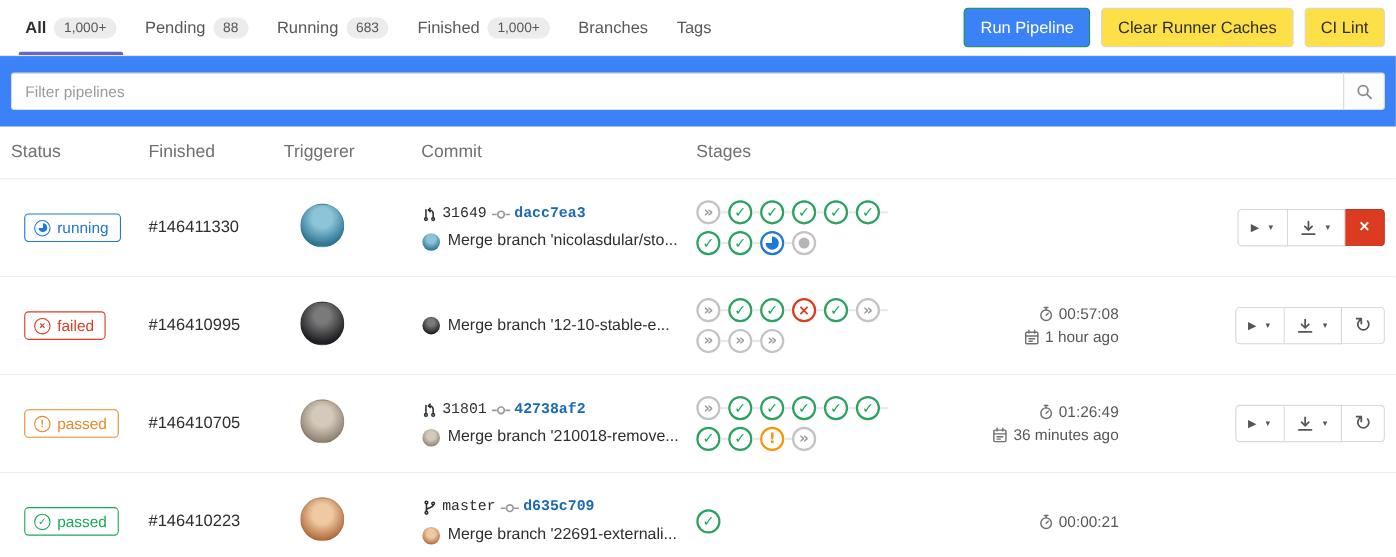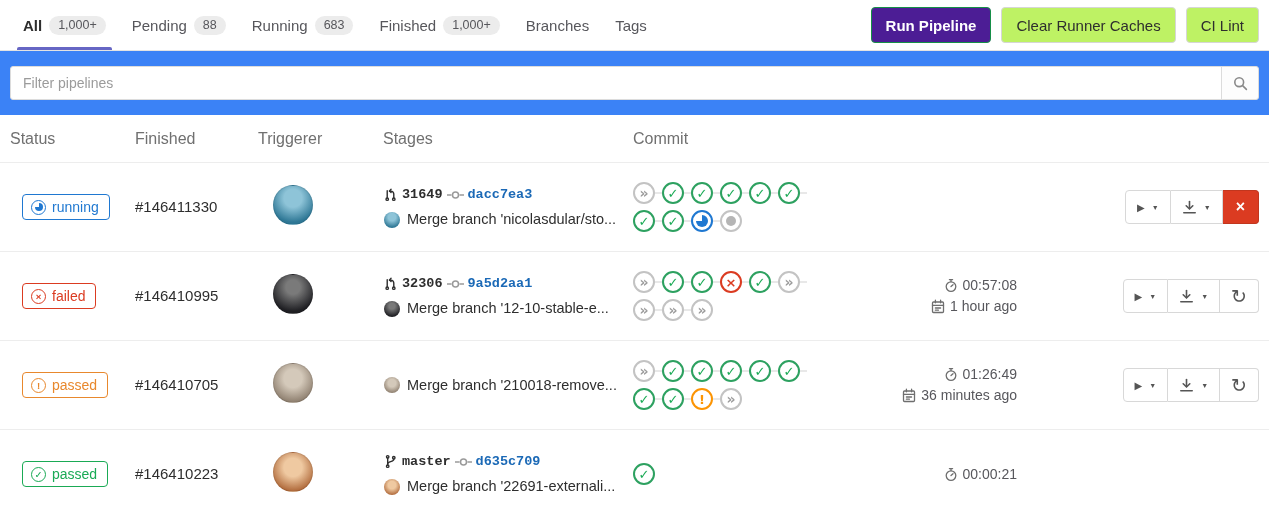--- a/index.html
+++ b/index.html
@@ -10,22 +10,22 @@
   .tabbar { display:flex; align-items:center; height:51px; border-bottom:1px solid #e3e3e3; padding:0 10px; }
   .tabs { display:flex; height:100%; }
   .tab { position:relative; display:flex; align-items:center; gap:7px; padding:0 13px; height:100%;
          font-size:15px; color:#57575c; cursor:pointer; text-decoration:none; }
   .tab.active { color:#2e2e2e; font-weight:bold; }
   .tab-underline { position:absolute; left:7px; right:7px; bottom:0; height:3px; background:#6666c4; border-radius:2px 2px 0 0; }
   .count-pill { background:#ececec; color:#57575c; font-size:12.5px; font-weight:normal;
                 padding:2px 9px; border-radius:10px; line-height:1.2; }
   .tab-actions { margin-left:auto; display:flex; gap:10px; }
   .btn { height:36px; padding:0 14px; font-size:15px; border-radius:4px; border:1px solid #d6d6d6;
-         background:#bef264; color:#2e2e2e; cursor:pointer; font-family:inherit; }
-  .btn-primary { background:#4c1d95; border-color:#168f48; color:#fff; font-weight:bold; }
+         background:#fde047; color:#2e2e2e; cursor:pointer; font-family:inherit; }
+  .btn-primary { background:#3b82f6; border-color:#168f48; color:#fff; font-weight:normal; }
 
   
   .filterbar { background:#3b82f6; padding:15px 10px; display:flex; }
   .filter-input { flex:1; height:34px; border:1px solid #dcdcdc; border-radius:3px 0 0 3px;
                   padding:0 12px; font-size:14px; color:#333; font-family:inherit; background:#fff; }
   .filter-input::placeholder { color:#9b9b9b; }
   .search-btn { width:38px; height:34px; margin-left:-1px; border:1px solid #dcdcdc; border-radius:0 3px 3px 0;
                 background:#fdfdfd; display:flex; align-items:center; justify-content:center; cursor:pointer; }
 
   
@@ -52,21 +52,21 @@
   .pipeline-link { font-size:15px; color:#2e2e2e; text-decoration:none; }
 
   .avatar { width:40px; height:40px; border-radius:50%; margin-left:15px; display:inline-block; border:1px solid rgba(0,0,0,.08); cursor:pointer; }
   .av-a { background:radial-gradient(circle at 50% 32%, #8ec4d8 0 28%, #2e7795 75%); }
   .av-b { background:radial-gradient(circle at 50% 32%, #7a7a7a 0 22%, #1f1f23 75%); }
   .av-c { background:radial-gradient(circle at 50% 38%, #d4c9ba 0 30%, #8e7f6f 78%); }
   .av-d { background:radial-gradient(circle at 50% 38%, #efc9a1 0 30%, #b06a3b 78%); }
 
   .commit-cell { line-height:25px; white-space:nowrap; overflow:hidden; }
   .commit-top { display:flex; align-items:center; gap:4px; }
-  .ref { font-family:"Liberation Mono","DejaVu Sans Mono",monospace; font-weight:bold; font-size:13.5px; color:#2e2e2e; text-decoration:none; }
+  .ref { font-family:"Liberation Mono","DejaVu Sans Mono",monospace; font-weight:normal; font-size:13.5px; color:#2e2e2e; text-decoration:none; }
   .sha { font-family:"Liberation Mono","DejaVu Sans Mono",monospace; font-size:13.5px; color:#1b69b6; text-decoration:none;font-weight:bold; }
   .commit-bottom { display:flex; align-items:center; gap:7px; }
   .mini-avatar { width:16px; height:16px; border-radius:50%; flex:none; margin-left:1px; cursor:pointer; }
   .commit-msg { font-size:14.5px; color:#2e2e2e; }
 
   
   .stages-box { display:flex; flex-wrap:wrap; align-items:center; row-gap:6px; width:178px; }
   .stage { width:22px; height:22px; border-radius:50%; border:2px solid; background:#fff; flex:none;
            display:inline-flex; align-items:center; justify-content:center;
            font-weight:bold; font-size:13px; cursor:pointer;
@@ -141,22 +141,22 @@
       <circle cx="6.2" cy="6.2" r="4.4" fill="none" stroke="#8a8a8a" stroke-width="1.6"></circle>
       <line x1="9.6" y1="9.6" x2="13.4" y2="13.4" stroke="#8a8a8a" stroke-width="1.6" stroke-linecap="round"></line>
     </svg>
   </button>
 </div>
 
 <div class="grid thead">
   <div class="th">Status</div>
   <div class="th">Finished</div>
   <div class="th">Triggerer</div>
+  <div class="th">Commit</div>
   <div class="th">Stages</div>
-  <div class="th">Commit</div>
   <div></div>
     <div></div>
 </div>
 
 <div class="grid row">
   <div>
     <a class="status-badge badge-running">
       <span class="mini">
           <i class="pie pie-s"></i>
         </span>
@@ -239,113 +239,113 @@
 <div class="grid row">
   <div>
     <a class="status-badge badge-failed">
       <span class="mini">×</span>
       <span>failed</span>
     </a>
   </div>
   <div><a class="pipeline-link">#146410995</a></div>
   <div><span class="avatar av-b"></span></div>
   <div class="commit-cell">
+    <div class="commit-bottom">
+      <span class="mini-avatar av-b"></span>
+      <span class="commit-msg">Merge branch '12-10-stable-e...</span>
+    </div>
+  </div>
+  <div>
+      <div class="stages-box">
+        <span class="stage stage-skipped">»</span>
+        <span class="connector"></span>
+        <span class="stage stage-passed">✓</span>
+        <span class="connector"></span>
+        <span class="stage stage-passed">✓</span>
+        <span class="connector"></span>
+        <span class="stage stage-failed">×</span>
+        <span class="connector"></span>
+        <span class="stage stage-passed">✓</span>
+        <span class="connector"></span>
+        <span class="stage stage-skipped">»</span>
+        <span class="connector"></span>
+        <span class="stage stage-skipped">»</span>
+        <span class="connector"></span>
+        <span class="stage stage-skipped">»</span>
+        <span class="connector"></span>
+        <span class="stage stage-skipped">»</span>
+      </div>
+    </div>
+  <div class="time-cell">
+    <div class="time-line">
+      <svg class="icon" width="14" height="15" viewBox="0 0 14 15" fill="none" stroke="#6e6e6e" stroke-width="1.3" stroke-linecap="round">
+        <circle cx="7" cy="8.6" r="4.8"></circle>
+          <path d="M7 8.6 9 6.8"></path>
+          <path d="M5.4 1.6 h3.2"></path>
+          <path d="M7 1.6 v2"></path>
+      </svg>
+      <span>00:57:08</span>
+    </div>
+    <div class="time-line">
+      <svg class="icon" width="14" height="15" viewBox="0 0 14 15" fill="none" stroke="#6e6e6e" stroke-width="1.3" stroke-linecap="round">
+        <rect x="1.5" y="3" width="11" height="10.5" rx="1"></rect>
+          <path d="M1.5 6.4 h11"></path>
+          <path d="M4.4 1.2 v2.6 M9.6 1.2 v2.6"></path>
+          <path d="M4.4 9 h5.2 M4.4 11.2 h3"></path>
+      </svg>
+      <span>1 hour ago</span>
+    </div>
+  </div>
+  <div class="actions-cell">
+    <div class="btn-group">
+      <button class="abtn">
+        <span class="play">▶</span>
+        <span class="caret">▼</span>
+      </button>
+      <button class="abtn">
+        <svg class="icon" width="15" height="15" viewBox="0 0 15 15" fill="none" stroke="#555" stroke-width="1.6" stroke-linecap="round">
+          <path d="M7.5 1.5 v7"></path>
+            <path d="M4.2 5.8 7.5 9 10.8 5.8"></path>
+            <path d="M1.8 12.8 h11.4"></path>
+        </svg>
+        <span class="caret">▼</span>
+      </button>
+      <button class="abtn">
+        <span class="retry">↻</span>
+      </button>
+    </div>
+  </div>
+</div>
+
+<div class="grid row">
+  <div>
+    <a class="status-badge badge-warning">
+      <span class="mini">!</span>
+      <span>passed</span>
+    </a>
+  </div>
+  <div><a class="pipeline-link">#146410705</a></div>
+  <div><span class="avatar av-c"></span></div>
+  <div class="commit-cell">
     <div class="commit-top">
       <svg class="icon" width="15" height="15" viewBox="0 0 16 16" fill="none" stroke="#2e2e2e" stroke-width="1.5" stroke-linecap="round">
         <path d="M4.5 4 v7.5"></path>
           <circle cx="4.5" cy="13" r="1.3"></circle>
           <path d="M11.5 11.5 V7.5 a3 3 0 0 0 -3 -3 H7"></path>
           <path d="M8.6 2.5 7 4.2 l1.6 1.7"></path>
           <circle cx="11.5" cy="13" r="1.3"></circle>
       </svg>
-      <a class="ref">32306</a>
+      <a class="ref">31801</a>
       <svg class="icon" width="17" height="10" viewBox="0 0 17 10" stroke="#9a9a9a" stroke-width="1.5">
         <line x1="0" y1="5" x2="4.6" y2="5"></line>
           <circle cx="8.5" cy="5" r="3" fill="none"></circle>
           <line x1="12.4" y1="5" x2="17" y2="5"></line>
       </svg>
-      <a class="sha">9a5d2aa1</a>
-    </div>
-    <div class="commit-bottom">
-      <span class="mini-avatar av-b"></span>
-      <span class="commit-msg">Merge branch '12-10-stable-e...</span>
-    </div>
-  </div>
-  <div>
-      <div class="stages-box">
-        <span class="stage stage-skipped">»</span>
-        <span class="connector"></span>
-        <span class="stage stage-passed">✓</span>
-        <span class="connector"></span>
-        <span class="stage stage-passed">✓</span>
-        <span class="connector"></span>
-        <span class="stage stage-failed">×</span>
-        <span class="connector"></span>
-        <span class="stage stage-passed">✓</span>
-        <span class="connector"></span>
-        <span class="stage stage-skipped">»</span>
-        <span class="connector"></span>
-        <span class="stage stage-skipped">»</span>
-        <span class="connector"></span>
-        <span class="stage stage-skipped">»</span>
-        <span class="connector"></span>
-        <span class="stage stage-skipped">»</span>
-      </div>
-    </div>
-  <div class="time-cell">
-    <div class="time-line">
-      <svg class="icon" width="14" height="15" viewBox="0 0 14 15" fill="none" stroke="#6e6e6e" stroke-width="1.3" stroke-linecap="round">
-        <circle cx="7" cy="8.6" r="4.8"></circle>
-          <path d="M7 8.6 9 6.8"></path>
-          <path d="M5.4 1.6 h3.2"></path>
-          <path d="M7 1.6 v2"></path>
-      </svg>
-      <span>00:57:08</span>
-    </div>
-    <div class="time-line">
-      <svg class="icon" width="14" height="15" viewBox="0 0 14 15" fill="none" stroke="#6e6e6e" stroke-width="1.3" stroke-linecap="round">
-        <rect x="1.5" y="3" width="11" height="10.5" rx="1"></rect>
-          <path d="M1.5 6.4 h11"></path>
-          <path d="M4.4 1.2 v2.6 M9.6 1.2 v2.6"></path>
-          <path d="M4.4 9 h5.2 M4.4 11.2 h3"></path>
-      </svg>
-      <span>1 hour ago</span>
-    </div>
-  </div>
-  <div class="actions-cell">
-    <div class="btn-group">
-      <button class="abtn">
-        <span class="play">▶</span>
-        <span class="caret">▼</span>
-      </button>
-      <button class="abtn">
-        <svg class="icon" width="15" height="15" viewBox="0 0 15 15" fill="none" stroke="#555" stroke-width="1.6" stroke-linecap="round">
-          <path d="M7.5 1.5 v7"></path>
-            <path d="M4.2 5.8 7.5 9 10.8 5.8"></path>
-            <path d="M1.8 12.8 h11.4"></path>
-        </svg>
-        <span class="caret">▼</span>
-      </button>
-      <button class="abtn">
-        <span class="retry">↻</span>
-      </button>
-    </div>
-  </div>
-</div>
-
-<div class="grid row">
-  <div>
-    <a class="status-badge badge-warning">
-      <span class="mini">!</span>
-      <span>passed</span>
-    </a>
-  </div>
-  <div><a class="pipeline-link">#146410705</a></div>
-  <div><span class="avatar av-c"></span></div>
-  <div class="commit-cell">
+      <a class="sha">42738af2</a>
+    </div>
     <div class="commit-bottom">
       <span class="mini-avatar av-c"></span>
       <span class="commit-msg">Merge branch '210018-remove...</span>
     </div>
   </div>
   <div>
       <div class="stages-box">
         <span class="stage stage-skipped">»</span>
         <span class="connector"></span>
         <span class="stage stage-passed">✓</span>

